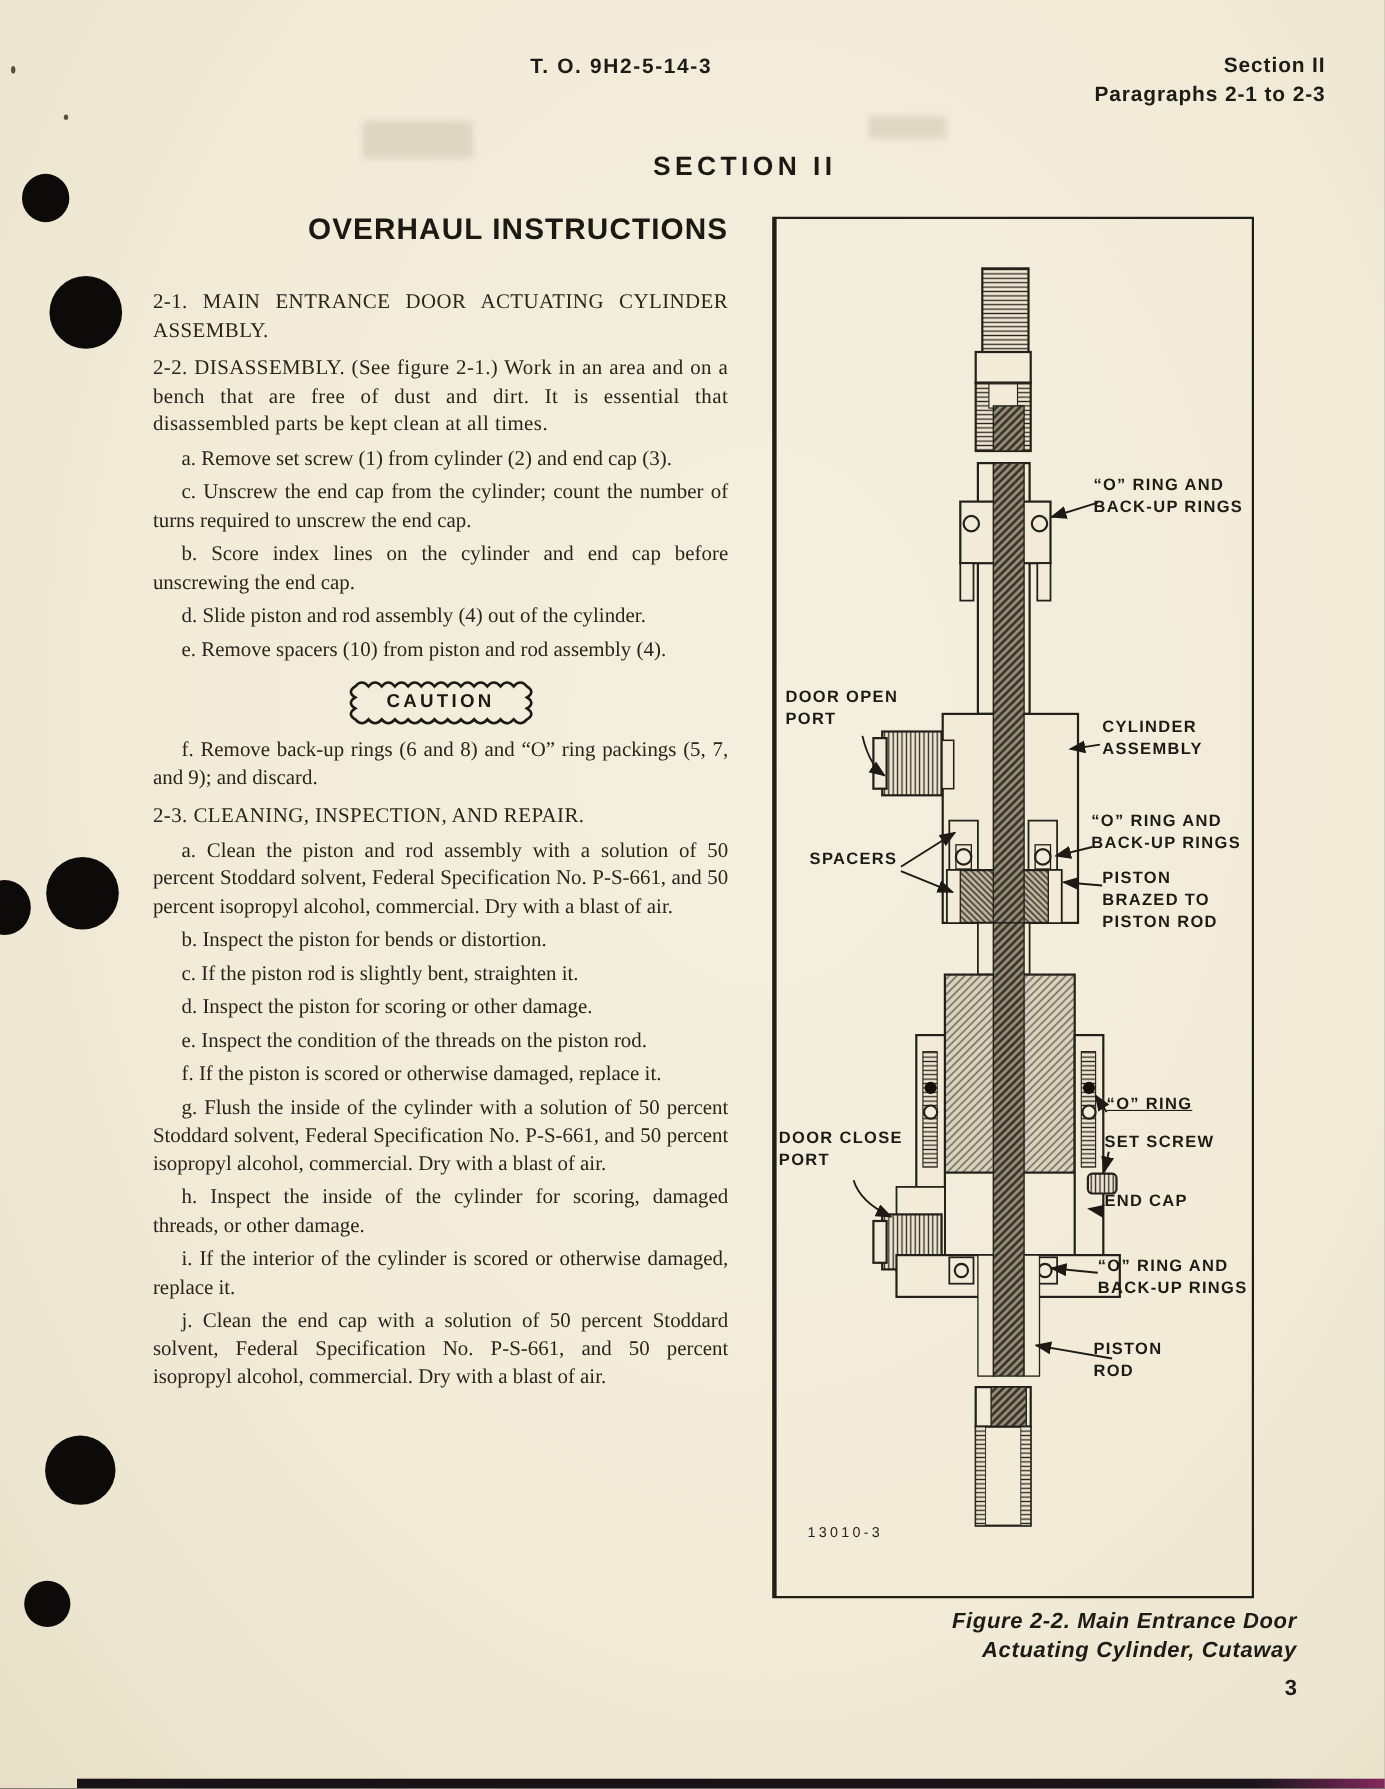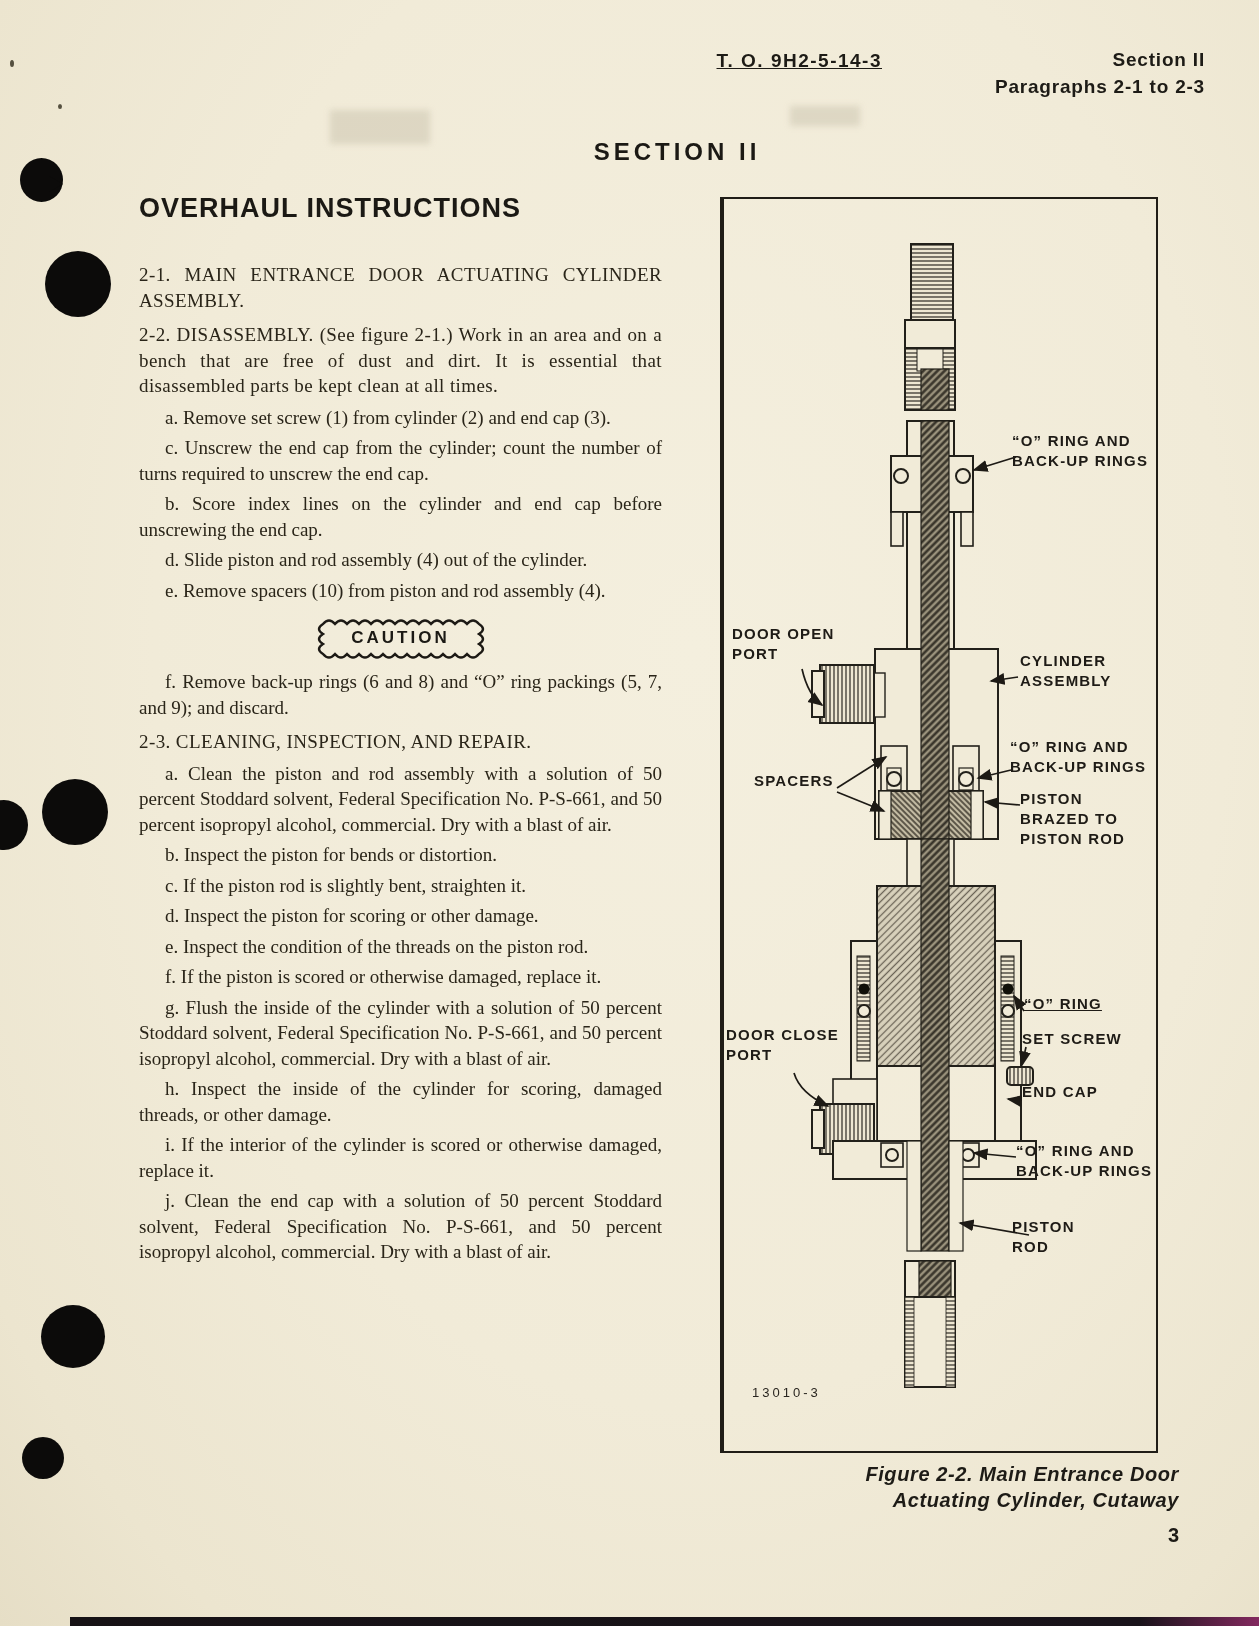--- a/index.html
+++ b/index.html
@@ -4,41 +4,41 @@
 <style>
   html,body{margin:0;padding:0;}
   body{background:#5a5650;font-family:"Liberation Serif",serif;}
   .page{
     position:relative;width:1259px;height:1626px;margin:0 auto;
     background:
       radial-gradient(ellipse at 55% 40%, #f4efde 0%, #f1ebd8 55%, #ece5cf 85%, #e6dec6 100%);
     overflow:hidden;color:#2a2620;
   }
   
-  .doc-number{position:absolute;left:482px;top:50px;width:400px;text-align:right;
-    font:700 19px/22px "Liberation Sans",sans-serif;letter-spacing:1.5px;color:#1d1b16;text-decoration:underline;}
+  .doc-number{position:absolute;left:482px;top:50px;width:400px;text-align:left;
+    font:700 19px/22px "Liberation Sans",sans-serif;letter-spacing:1.5px;color:#1d1b16;}
   .header-right{position:absolute;left:850px;top:46px;width:355px;text-align:right;
     font:700 19px/27px "Liberation Sans",sans-serif;letter-spacing:0.8px;color:#1d1b16;}
   .section-title{position:absolute;left:477px;top:138px;width:400px;text-align:center;
     font:700 24px/28px "Liberation Sans",sans-serif;letter-spacing:4px;color:#1b1914;}
-  .article-title{position:absolute;left:139px;top:193px;width:523px;text-align:left;
+  .article-title{position:absolute;left:139px;top:193px;width:523px;text-align:right;
     font:700 27px/30px "Liberation Sans",sans-serif;letter-spacing:1px;color:#1b1914;}
   
   .column{position:absolute;left:139px;top:253px;width:523px;
     font:19px/25.5px "Liberation Serif",serif;text-align:justify;color:#2a2519;}
   .column p{margin:0 0 5px 0;}
   .column p.sec-head{margin:9px 0 6px 0;letter-spacing:0.4px;}
   .column p.step{text-indent:26px;}
   .column p.caution-body{margin:6px 48px 10px 52px;}
   .caution-wrap{margin:12px auto 8px auto;width:172px;height:46px;position:relative;}
   .caution-wrap svg{position:absolute;inset:0;}
   .caution-text{position:absolute;inset:0;display:flex;align-items:center;justify-content:center;
     font:700 17px "Liberation Sans",sans-serif;letter-spacing:3px;color:#1b1914;text-indent:0;}
   
-  .figure-box{position:absolute;left:720px;top:197px;width:438px;height:1256px;
+  .figure-box{position:absolute;left:702px;top:197px;width:438px;height:1256px;
     border:2.5px solid #201d17;border-left-width:4px;box-sizing:border-box;}
   .figure-box svg.drawing{position:absolute;left:0;top:0;width:470px;height:1249px;}
   .fig-label{position:absolute;font:700 15px/20px "Liberation Sans",sans-serif;
     letter-spacing:1.2px;white-space:pre-line;color:#1e1b16;}
   .fig-label.center{text-align:left;}
   .drawing-number{position:absolute;left:28px;top:1186px;
     font:400 13px "Liberation Sans",sans-serif;letter-spacing:3px;color:#2a2620;}
   .figure-caption{position:absolute;left:702px;top:1461px;width:477px;text-align:right;
     font:700 italic 20px/26px "Liberation Sans",sans-serif;font-style:italic;
     letter-spacing:0.6px;color:#1d1b16;}

